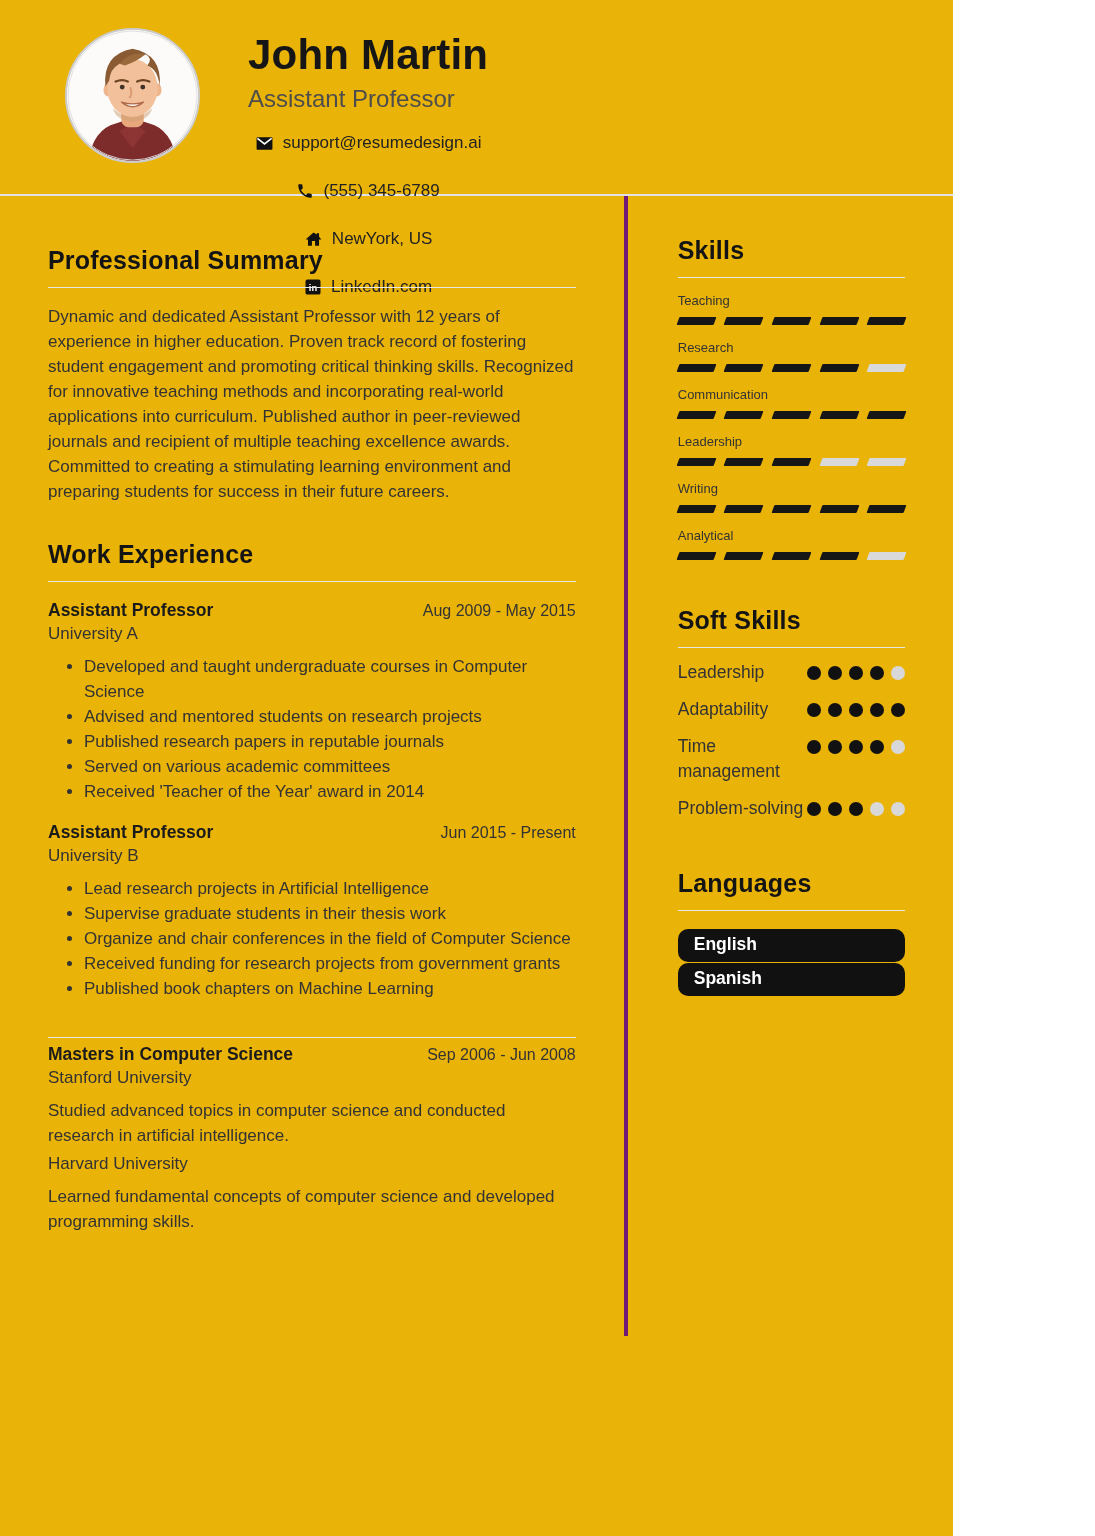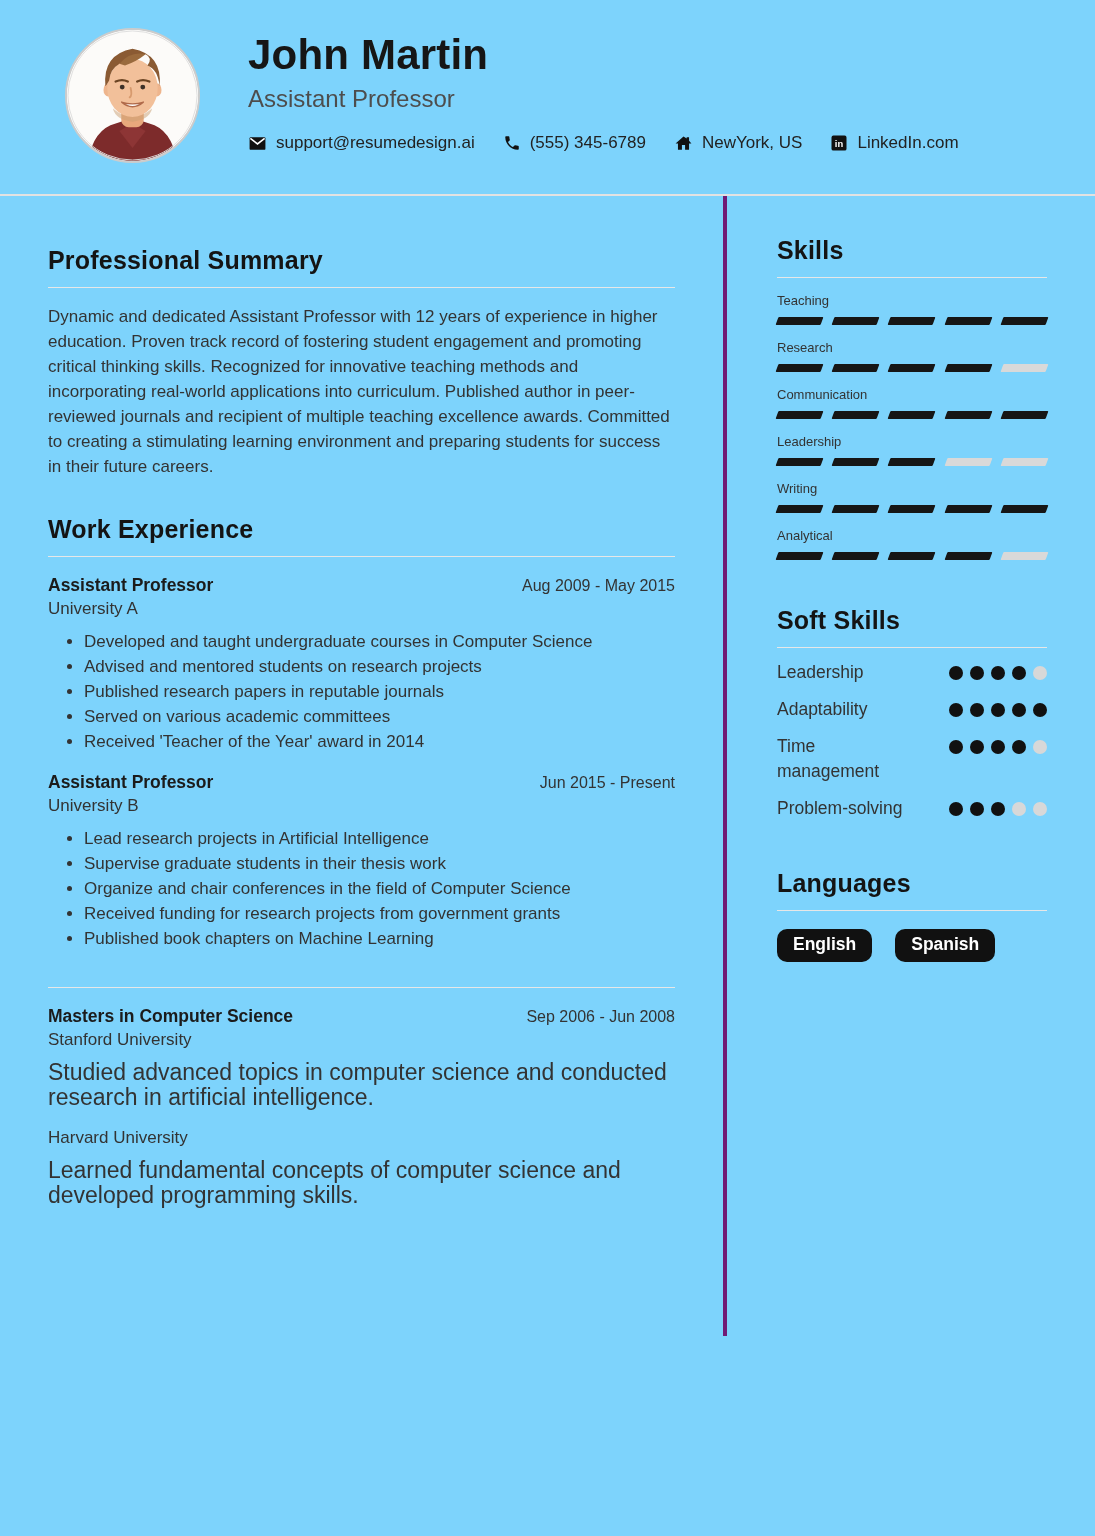--- a/index.html
+++ b/index.html
@@ -1,27 +1,27 @@
 <!DOCTYPE html>
 <html><head>
 <meta charset="utf-8">
 <style>
   * { margin:0; padding:0; box-sizing:border-box; }
   html,body { background:#fff; }
   body { font-family:"Liberation Sans", sans-serif; color:#333; }
-  .page { width:1095px; height:1536px; background:#7dd3fc; position:relative; overflow:hidden; }
+  .page { width:953px; height:1536px; background:#eab308; position:relative; overflow:hidden; }
 
   
   .header { display:flex; padding:28px 0 0 65px; height:196px; border-bottom:2px solid #e2e2e2; }
   .avatar-ring { width:135px; height:135px; border-radius:50%; border:2px solid #ccc; overflow:hidden; flex:0 0 auto; background:#fcfbf9; }
   .avatar-ring svg { display:block; width:100%; height:100%; }
   .header-text { margin-left:48px; padding-top:4px; }
   .person-name { font-size:42px; font-weight:700; color:#161616; letter-spacing:.2px; line-height:1.1; }
   .person-title { font-size:24px; color:#4d4d4d; margin-top:7px; }
-  .contact-row { display:flex; align-items:center; gap:28px; margin-top:20px; }
+  .contact-row { display:flex; align-items:center; gap:28px; margin-top:20px;flex-direction:column; }
   .contact-item { display:flex; align-items:center; gap:9px; font-size:17px; color:#222; white-space:nowrap; }
   .cicon { display:flex; align-items:center; }
   .cicon svg { display:block; }
 
   
   .main { display:flex; align-items:stretch; }
   .col-left { width:727px; padding:50px 48px 0 48px; border-right:4px solid #701a75; min-height:1140px; }
   .col-right { width:368px; padding:40px 48px 0 50px; }
 
   section + section { margin-top:36px; }
@@ -32,39 +32,39 @@
   .summary-text { margin-top:16px; font-size:17px; line-height:25px; color:#333; }
 
   .job { margin-top:18px; }
   .job-head { display:flex; justify-content:space-between; align-items:baseline; }
   .job-role { font-size:17.5px; font-weight:700; color:#1b1b1b; }
   .job-dates { font-size:16px; color:#333; }
   .job-org { font-size:17px; color:#333; margin-top:3px; }
   ul.bullets { margin:10px 0 16px 0; padding-left:36px; list-style:disc; }
   ul.bullets li { font-size:17px; line-height:25px; color:#333; }
 
-  .school { margin-top:18px; }
-  .school-desc { margin-top:10px; font-size:23px; line-height:25px; color:#333; }
+  .school { margin-top:6px; }
+  .school-desc { margin-top:10px; font-size:17px; line-height:25px; color:#333; }
 
   
   .skill { margin-top:15px; }
   .skill-name { font-size:13px; color:#333; margin-bottom:9px; }
   .skill-bar { display:flex; gap:11px; height:8px; }
   .seg { flex:1; transform:skewX(-20deg); background:#d9d9d9; border-radius:1px; }
   .seg.filled { background:#161616; }
 
   .soft-section { margin-top:46px; }
   .soft-row { display:flex; margin-top:12px; align-items:flex-start; }
   .soft-name { font-size:17.5px; color:#333; line-height:25px; max-width:145px; }
   .dots { display:flex; gap:7px; margin-left:auto; align-items:center; height:25px; }
   .dot { width:14px; height:14px; border-radius:50%; background:#d8d8d8; }
   .dot.filled { background:#111; }
 
   .lang-section { margin-top:48px; }
-  .pills { display:flex; gap:23px; margin-top:18px; }
+  .pills { display:flex; gap:1px; margin-top:18px;flex-direction:column; }
   .pill { background:#111; color:#fff; font-weight:700; font-size:17.5px; padding:5px 16px 7px; border-radius:10px; line-height:1.2; }
 </style>
 </head>
 <body>
 
 <div class="page">
 
   <header class="header">
     <div class="avatar-ring">
       <svg viewBox="0 0 140 140">

